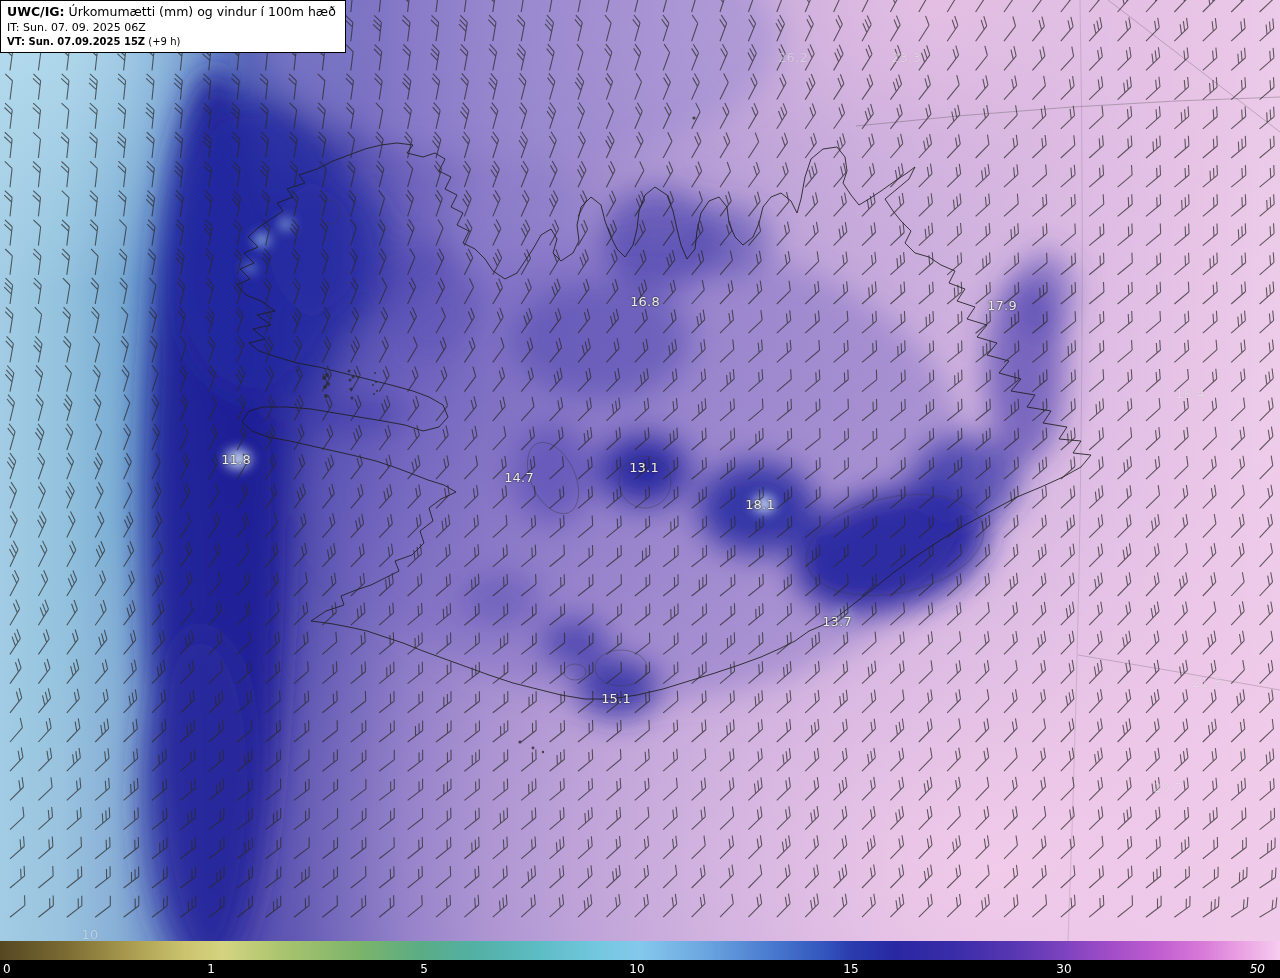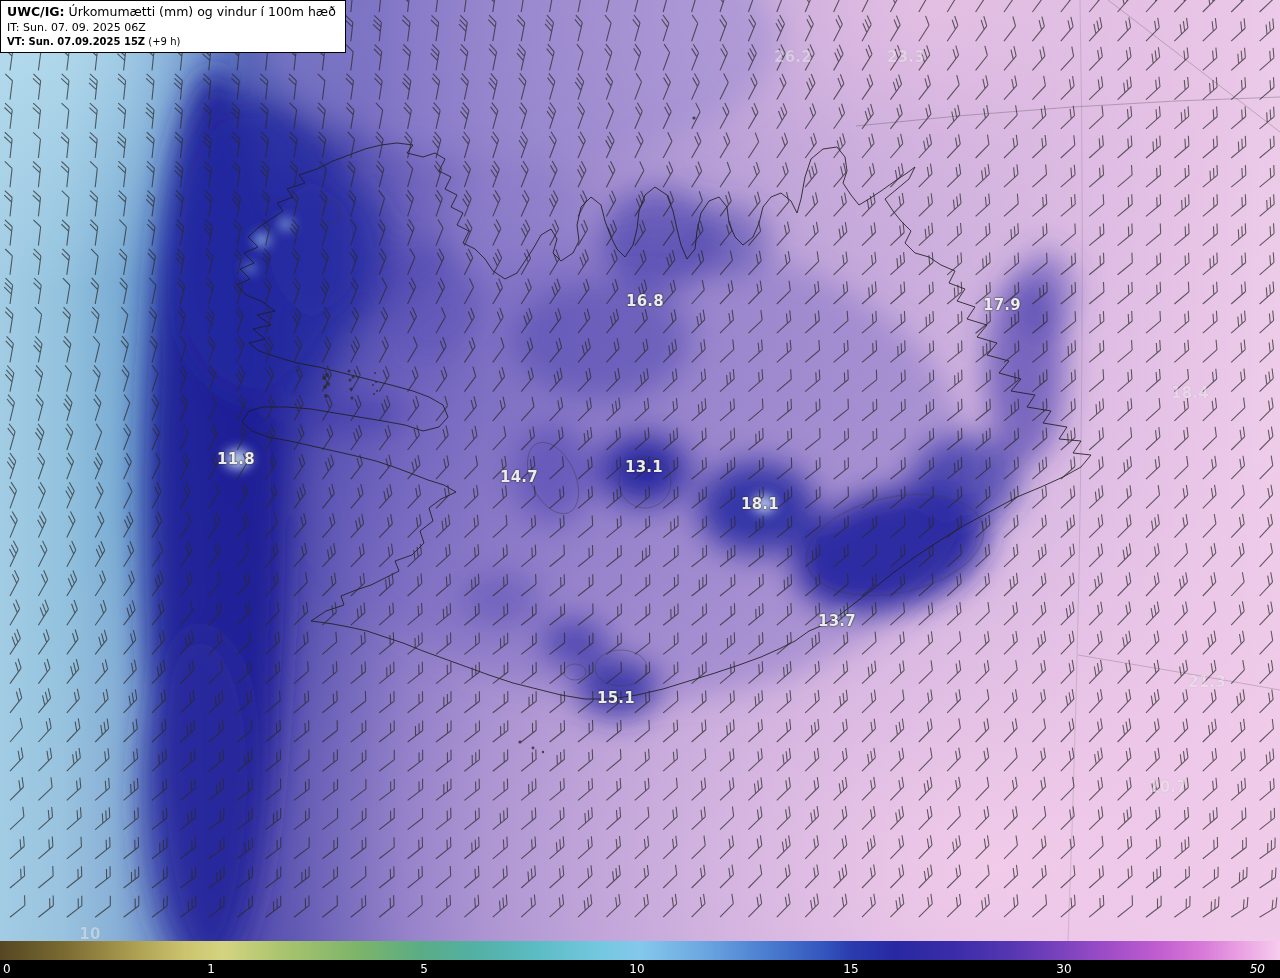--- a/index.html
+++ b/index.html
@@ -16,24 +16,23 @@
     padding:3px 9px 4px 6px;line-height:1.32;color:#000;
   }
   .title-box .l1{font-size:12.5px;}
   .title-box .l2{font-size:11px;}
   .title-box .l3{font-size:10px;}
   .title-box b{font-weight:700;margin-top:8px;}
   
   .label-layer{position:absolute;top:0;left:0;width:1280px;height:941px;z-index:4;pointer-events:none;}
   .value-label{
     position:absolute;transform:translate(-50%,-50%);
-    color:#ececec;font-size:15px;letter-spacing:.2px;
+    color:#ececec;font-size:13px;letter-spacing:.2px;
     text-shadow:0 0 2px rgba(35,35,40,.9),0 0 1px rgba(35,35,40,.9);
     white-space:nowrap;
-    font-weight:bold;
   }
   .value-label.faint{opacity:.48;text-shadow:0 0 1px rgba(60,60,70,.5);}
   
   .colorbar{position:absolute;left:0;top:941px;width:1280px;height:37px;z-index:5;}
   .colorbar .bar{width:1280px;height:19px;}
   .colorbar .ticks{position:relative;width:1280px;height:18px;background:#000;}
   .tick-label{position:absolute;top:1px;color:#fff;font-size:12px;line-height:16px;}
 </style>
 </head>
 <body>

